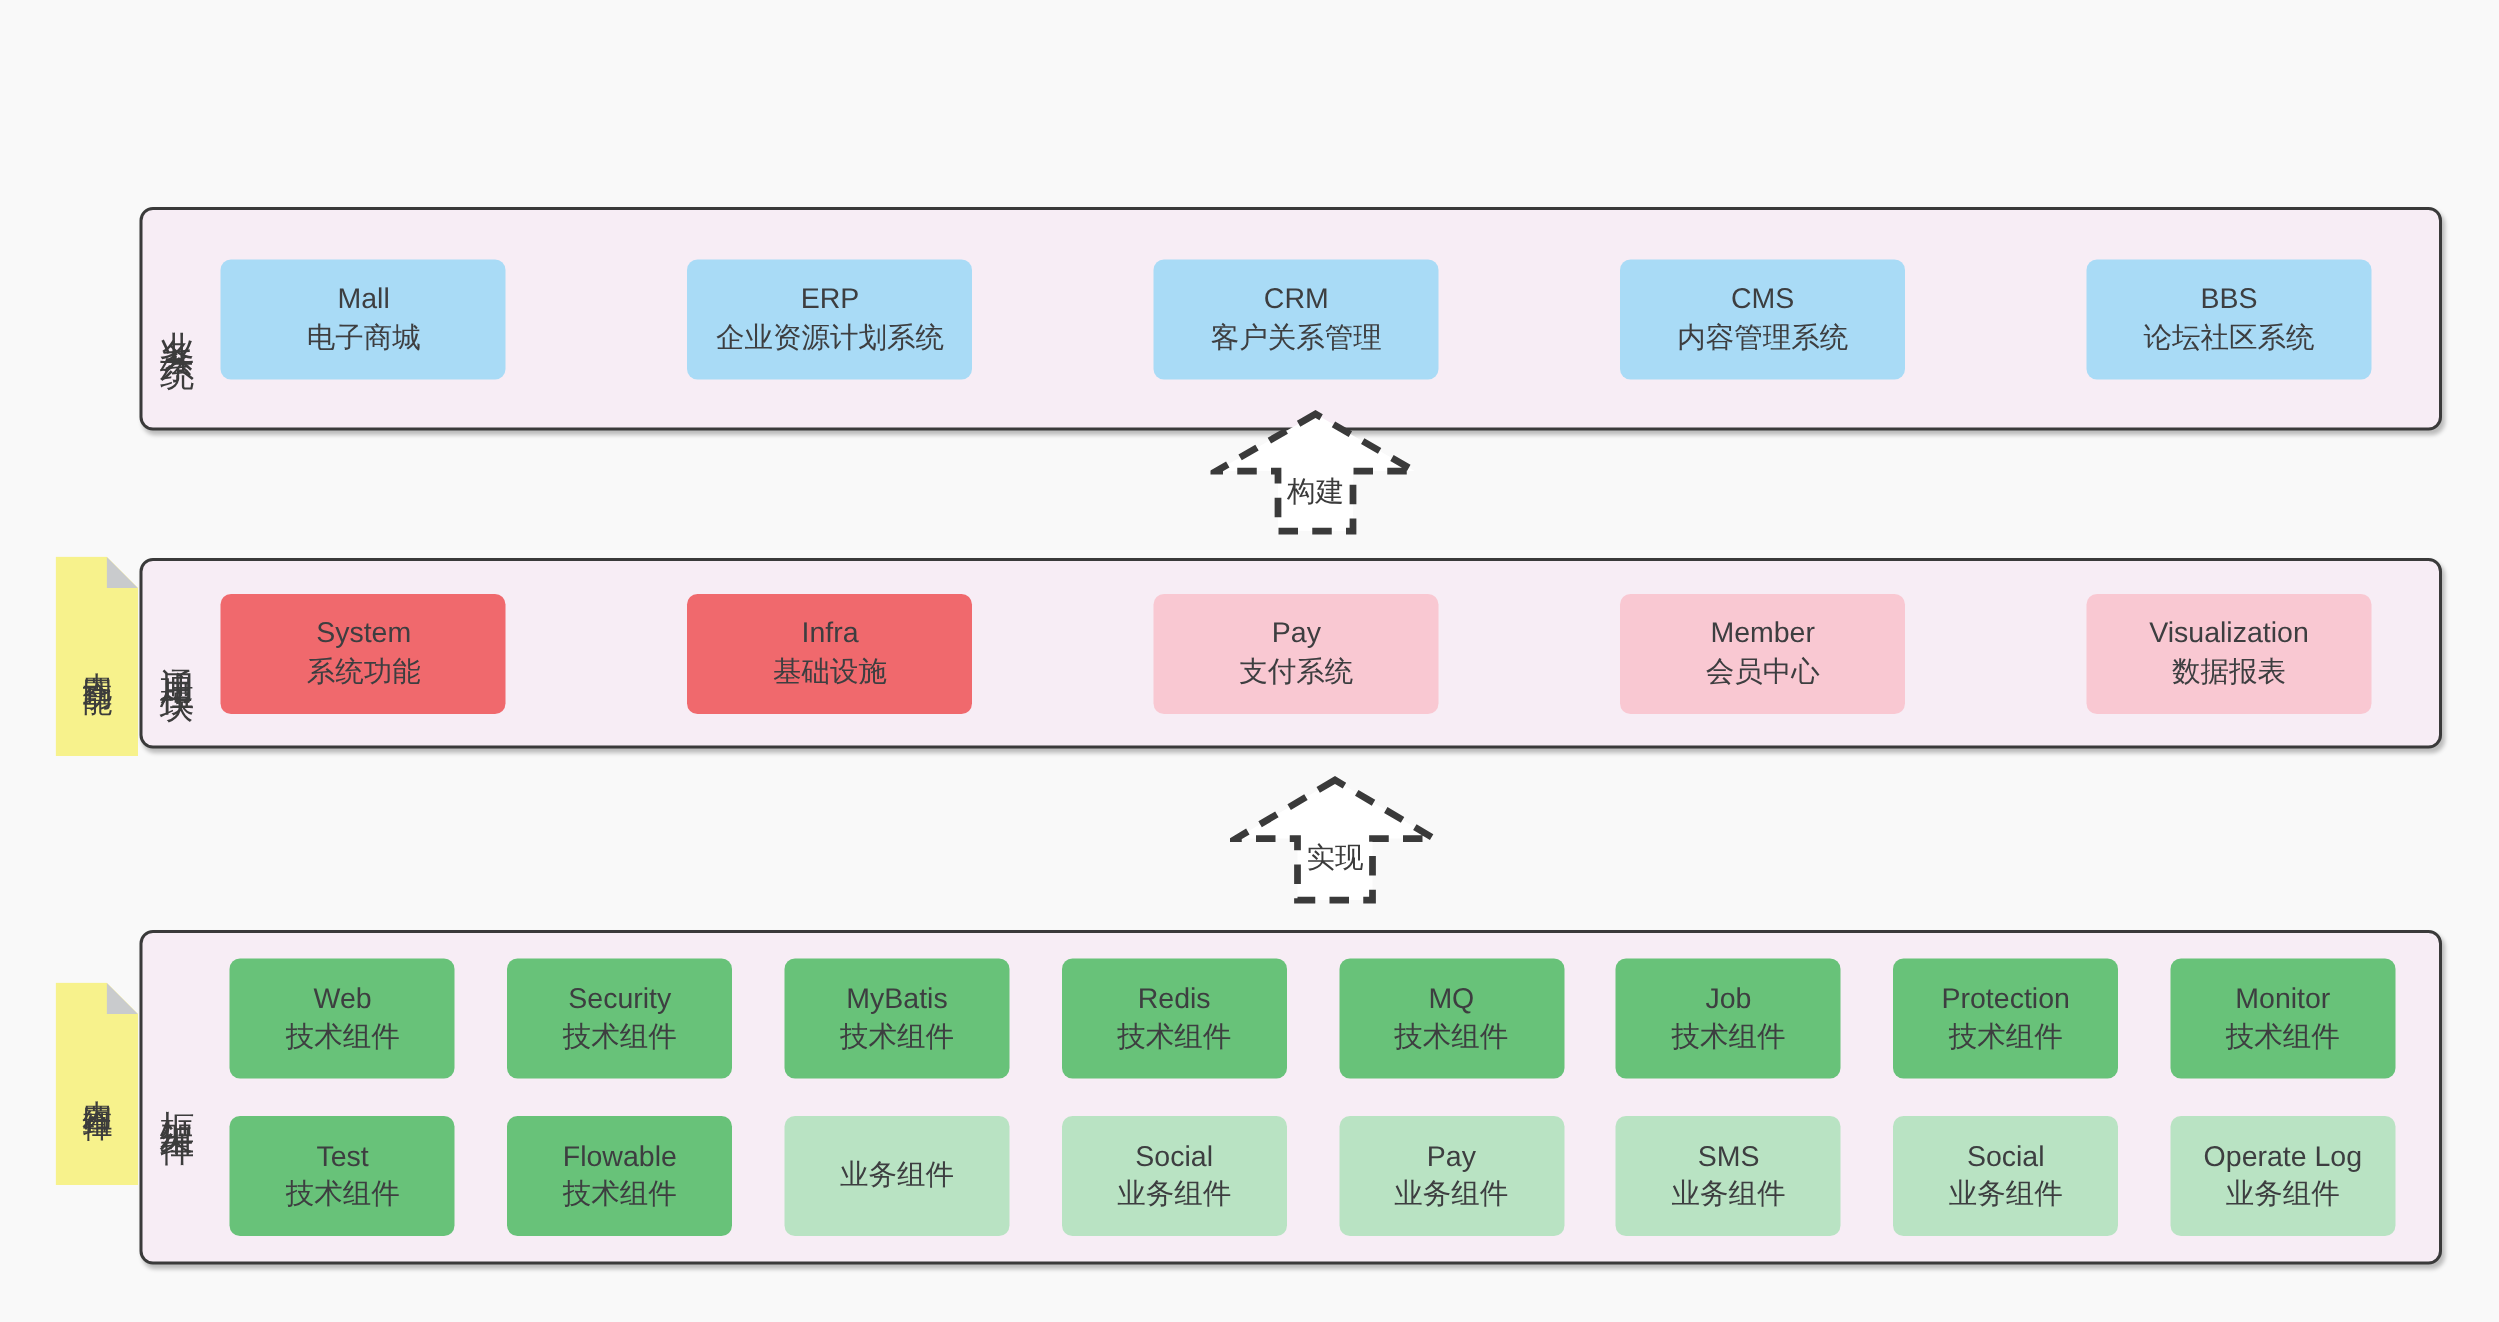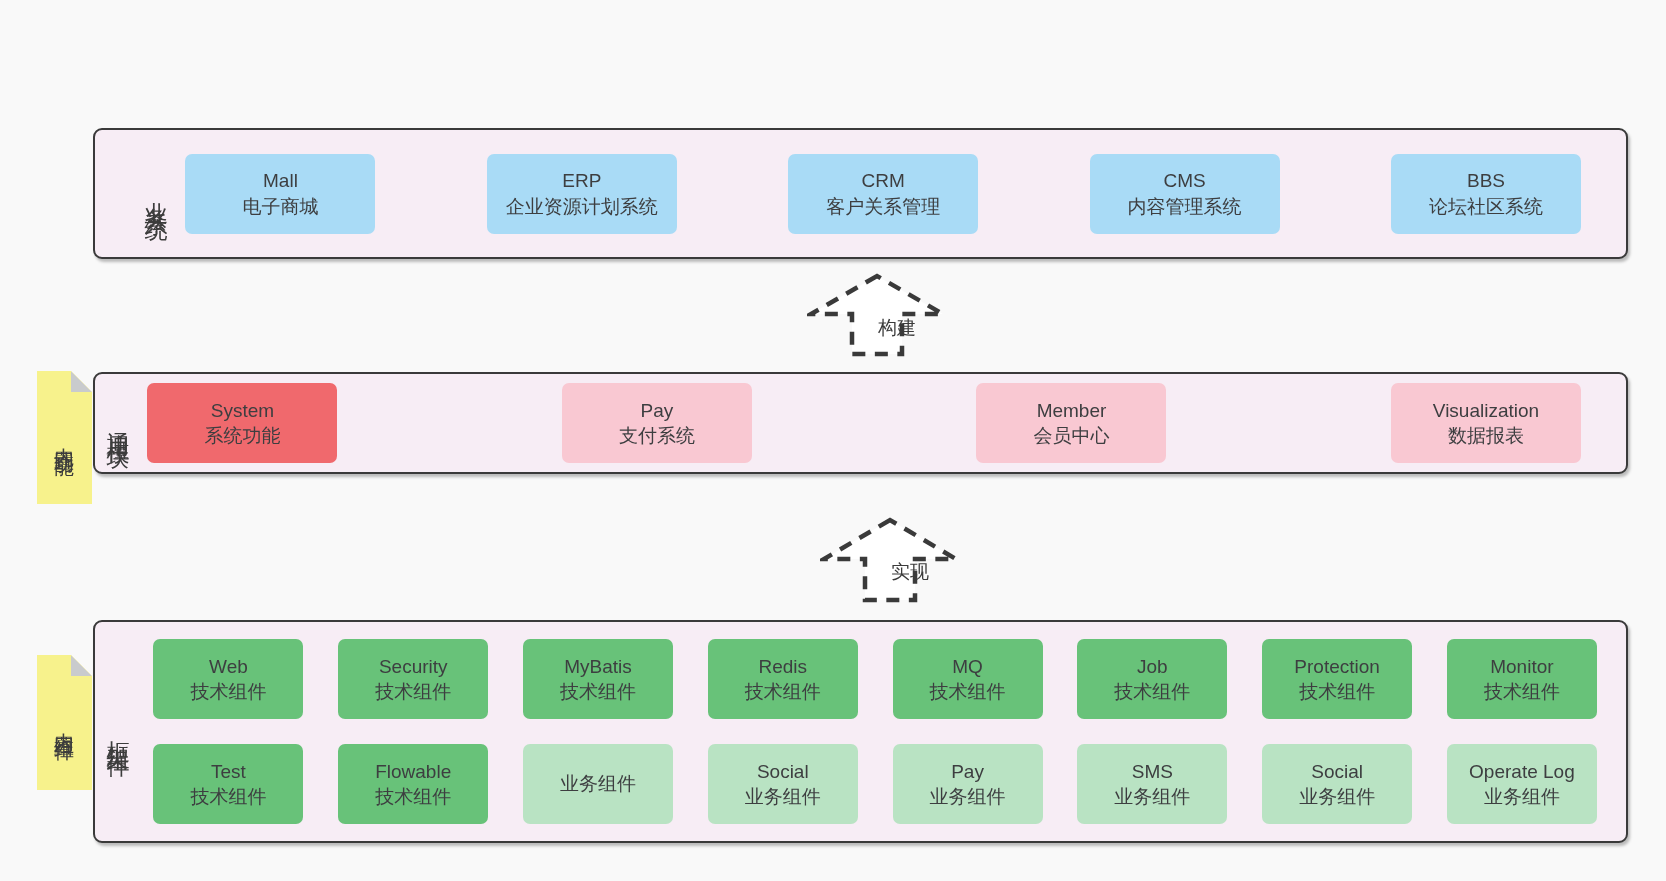--- a/index.html
+++ b/index.html
@@ -37,41 +37,41 @@
   .v-green{background:#68c279;}
   .v-green-light{background:#b9e3c3;}
   .arrow{position:absolute;width:140px;}
   .arrow svg{display:block;}
   .arrow path{
     fill:#ffffff;stroke:#3a3a3a;stroke-width:4.5;
     stroke-dasharray:13 9.5;
   }
   .arrow-label{
     position:absolute;top:42px;left:50%;transform:translateX(-50%);
-    font-size:19px;color:#3b3b3b;white-space:nowrap;z-index:2;margin-left:20px;
+    font-size:19px;color:#3b3b3b;white-space:nowrap;z-index:2;
   }
   .note{
     position:absolute;left:37px;width:55px;background:#f7f28c;z-index:5;
     clip-path:polygon(0 0,calc(100% - 21px) 0,100% 21px,100% 100%,0 100%);
     display:flex;align-items:center;justify-content:center;
   }
   .note-fold{
     position:absolute;top:0;right:0;width:21px;height:21px;
     background:#c9cbcd;clip-path:polygon(0 0,100% 100%,0 100%);
   }
   .note-label{
     writing-mode:vertical-rl;text-orientation:upright;
     font-size:20px;letter-spacing:3px;color:#3c3c3c;line-height:1.1;
     white-space:nowrap;
   }
 </style>
 </head>
 <body>
 
-<div class="panel p12" style="top:128px;height:131px;padding-left:38px;">
+<div class="panel p12" style="top:138px;height:149px;">
   <div class="panel-label">业务系统</div>
   <div class="panel-body">
     <div class="row cols6">
         <div class="box v-blue">
           <div class="box-name">Mall</div>
           <div class="box-desc">电子商城</div>
         </div>
         <div class="box v-blue">
           <div class="box-name">ERP</div>
           <div class="box-desc">企业资源计划系统</div>
@@ -92,28 +92,32 @@
   </div>
 </div>
 
 <div class="arrow" style="left:807px;top:273px;height:84px;">
   <svg width="140" height="84" viewBox="0 0 140 84">
     <path d="M70 3 L4 41 L45 41 L45 81 L95 81 L95 41 L136 41 Z"></path>
   </svg>
   <span class="arrow-label">构建</span>
 </div>
 
-<div class="panel p12" style="top:372px;height:102px;">
+<div class="panel p12" style="top:372px;height:127px;">
   <div class="panel-label">通用模块</div>
   <div class="panel-body">
     <div class="row cols6">
         <div class="box v-red">
           <div class="box-name">System</div>
           <div class="box-desc">系统功能</div>
         </div>
+        <div class="box v-red">
+          <div class="box-name">Infra</div>
+          <div class="box-desc">基础设施</div>
+        </div>
         <div class="box v-pink">
           <div class="box-name">Pay</div>
           <div class="box-desc">支付系统</div>
         </div>
         <div class="box v-pink">
           <div class="box-name">Member</div>
           <div class="box-desc">会员中心</div>
         </div>
         <div class="box v-pink">
           <div class="box-name">Visualization</div>

